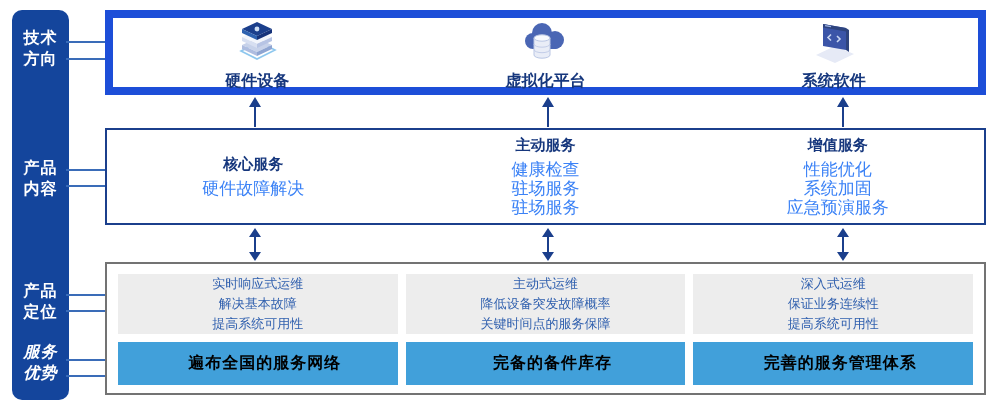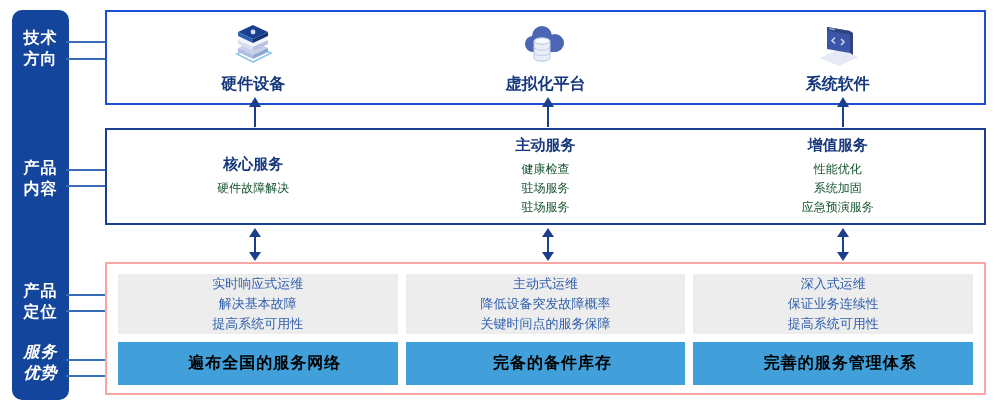--- a/index.html
+++ b/index.html
@@ -15,32 +15,32 @@
   .side-label.p1 { top:17px; }
   .side-label.p2 { top:147px; }
   .side-label.p3 { top:270px; }
   .side-label.p4 { top:331px;font-style:italic; }
 
   
   .connector { position:absolute; left:66px; width:40px; height:2px; background:#3A6CB8; }
 
   
   .box { position:absolute; left:105px; width:881px; background:#ffffff; display:flex; }
-  .box-tech { top:10px; height:95px; border:2px solid #1d4ed8; align-items:center; }
+  .box-tech { top:10px; height:85px; border:8px solid #1d4ed8; align-items:flex-start; }
   .box-svc  { top:128px; height:97px; border:2px solid #1B3F8C; }
-  .box-pos  { top:262px; height:133px; border:2px solid #fca5a5; padding:10px 11px 8px 11px; gap:8px; }
+  .box-pos  { top:262px; height:133px; border:2px solid #737373; padding:10px 11px 8px 11px; gap:8px; }
 
   .col { flex:1; display:flex; flex-direction:column; align-items:center; justify-content:center; }
 
   
   .tech-label { margin-top:3px; font-size:16px; font-weight:bold; color:#16377D; }
 
   
   .svc-title { font-size:15px; font-weight:bold; color:#16377D; margin-bottom:5px; }
-  .svc-item  { font-size:12px; color:#14532d; line-height:19px; text-align:center; }
+  .svc-item  { font-size:17px; color:#3b82f6; line-height:19px; text-align:center; }
 
   
   .pos-col { flex:1; display:flex; flex-direction:column; }
   .gray-box { flex:1; background:#EDEDED; display:flex; flex-direction:column;
               align-items:center; justify-content:center; margin-bottom:8px; }
   .gray-line { font-size:13px; color:#2F5FAE; line-height:20px; text-align:center; }
   .banner { height:51px; background:#41A0DA; color:#000000; font-weight:bold; font-size:16px;
             display:flex; align-items:center; justify-content:center; letter-spacing:1px;padding-left:14px; }
 
   

